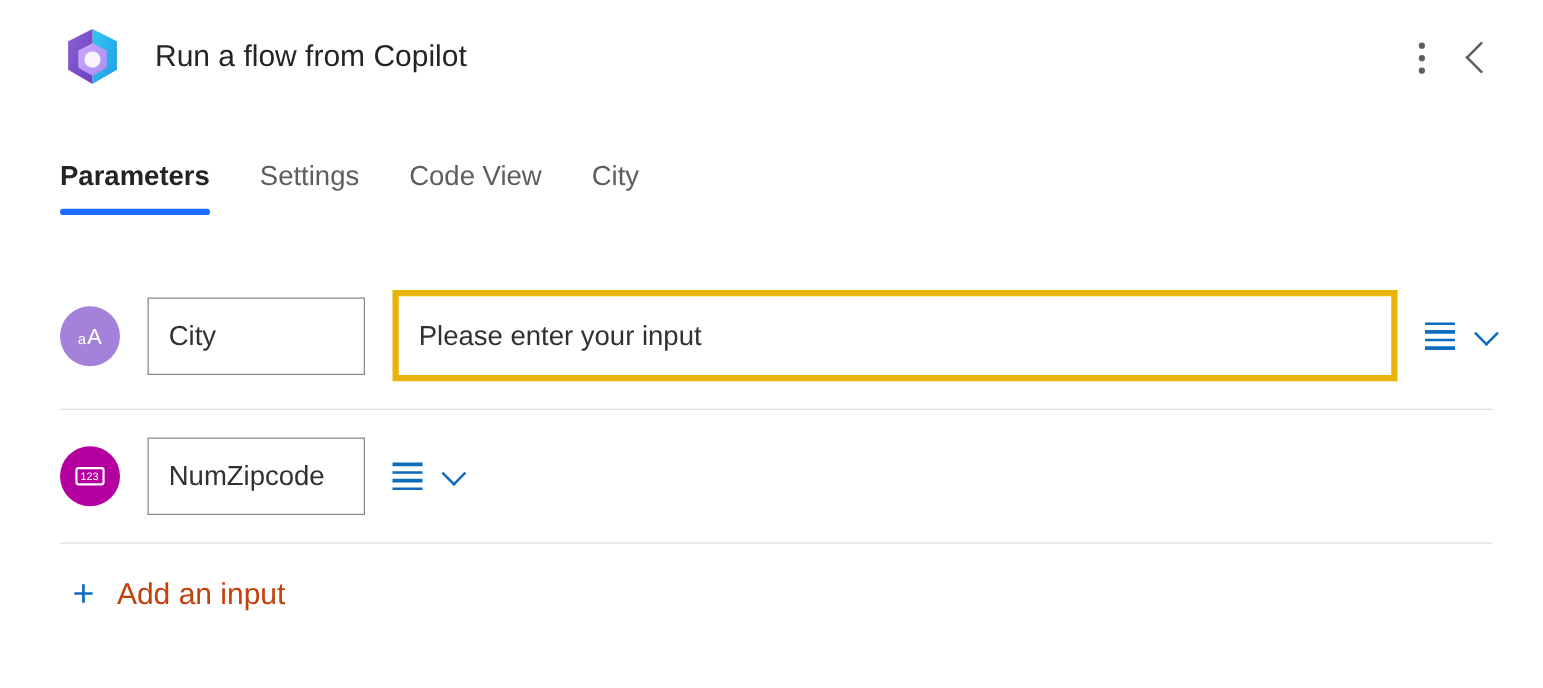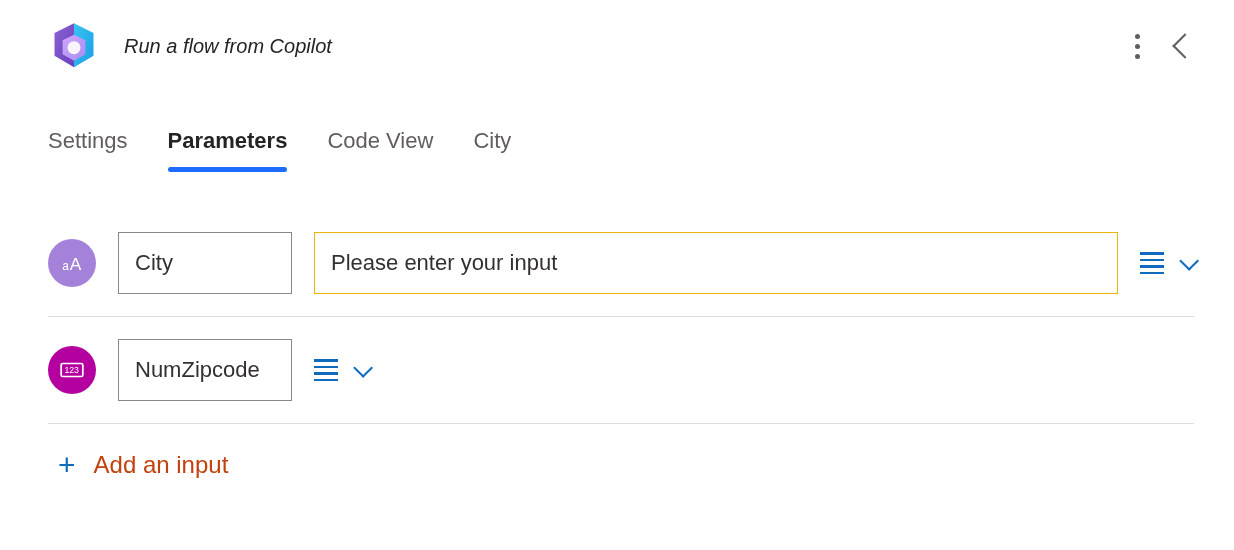--- a/index.html
+++ b/index.html
@@ -22,25 +22,24 @@
     align-items: center;
     gap: 24px;
     margin-bottom: 56px;
   }
   .logo {
     width: 52px;
     height: 52px;
     flex-shrink: 0;
   }
   .title {
-    font-size: 20px;
+    font-size: 24px;
     font-weight: 400;
     color: #242424;
     flex: 1;
-    font-style: italic;
   }
   .header-actions {
     display: flex;
     align-items: center;
     gap: 32px;
   }
   .more-dots {
     display: flex;
     flex-direction: column;
     gap: 5px;
@@ -120,22 +119,22 @@
     height: 62px;
     border: 1px solid #8a8886;
     padding: 0 16px;
     font-size: 22px;
     color: #323130;
     font-family: inherit;
     outline: none;
   }
   .value-input {
     flex: 1;
-    height: 62px;
-    border: 1px solid #eab308;
+    height: 73px;
+    border: 5px solid #eab308;
     padding: 0 16px;
     font-size: 22px;
     color: #8b5cf6;
     font-family: inherit;
     outline: none;
   }
   .value-input::placeholder,
   .name-input::placeholder { color: #323130; }
   .row-actions {
     display: flex;
@@ -214,22 +213,22 @@
       <div class="more-dots">
         <span></span>
           <span></span>
           <span></span>
       </div>
       <div class="chevron-left"></div>
     </div>
   </div>
 
   <div class="tabs">
+    <div class="tab active">Parameters</div>
     <div class="tab">Settings</div>
-    <div class="tab active">Parameters</div>
     <div class="tab">Code View</div>
     <div class="tab">City</div>
   </div>
 
   <div class="param-row">
     <div class="type-badge type-text">
       <svg viewBox="0 0 24 24" fill="none" stroke="white" stroke-width="1.6">
         <text x="3" y="18" font-size="11" fill="white" stroke="none">a</text>
         <text x="10" y="18" font-size="16" fill="white" stroke="none">A</text>
       </svg>

